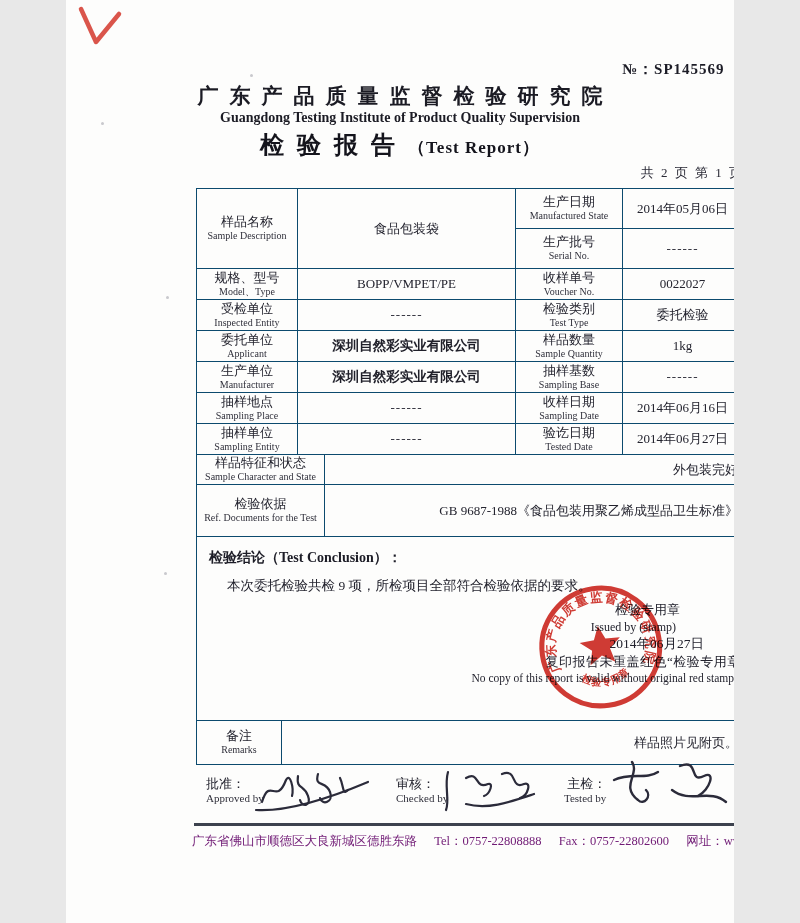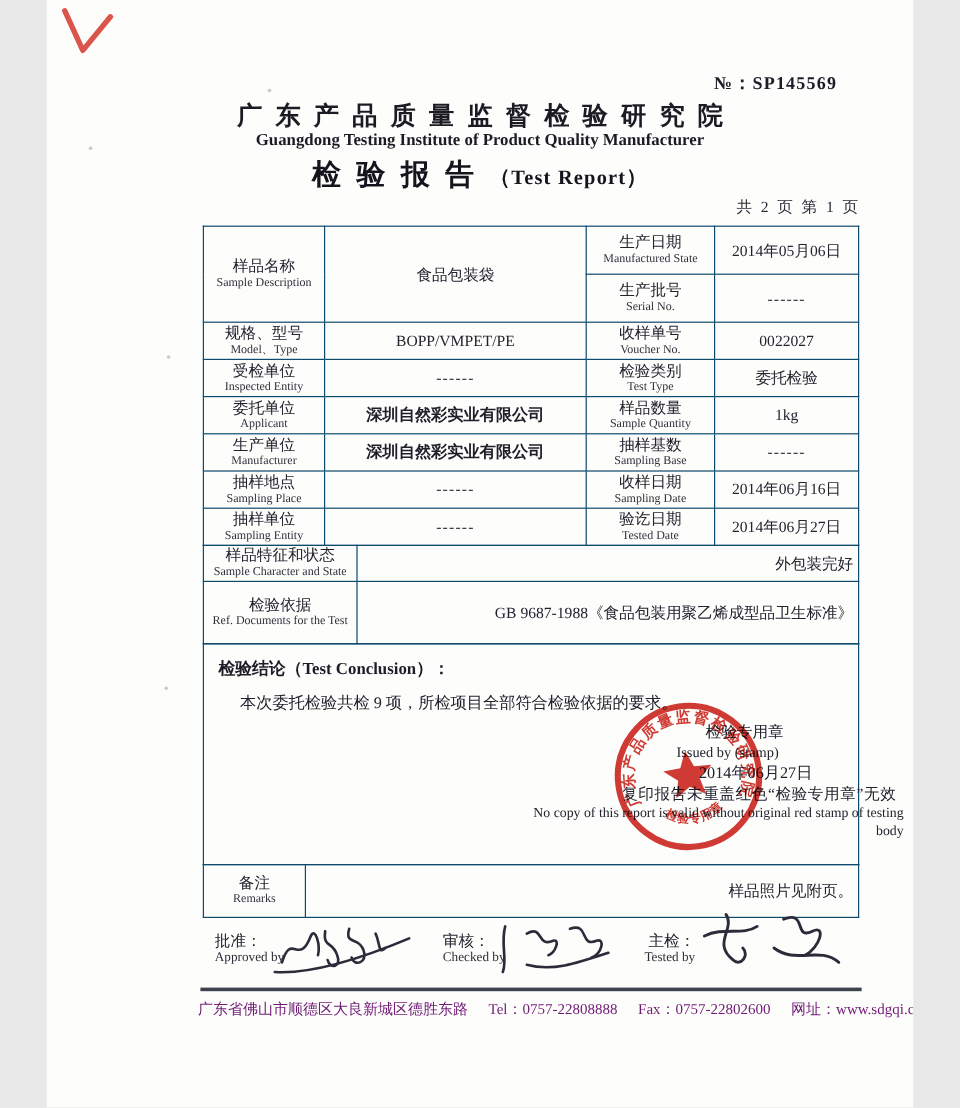--- a/index.html
+++ b/index.html
@@ -1,17 +1,17 @@
 <!DOCTYPE html>
 <html><head>
 <meta charset="utf-8">
 <style>
   html,body{margin:0;padding:0;background:#e8e8e8;}
   .page{
-    position:relative;width:722px;height:923px;margin:0 auto;
+    position:relative;width:668px;height:923px;margin:0 auto;
     background:#fdfdfc;overflow:hidden;
     font-family:"Liberation Serif","DejaVu Serif",serif;
     color:#26262f;
   }
   
   .report-no{position:absolute;top:60px;left:556px;font-size:15px;font-weight:bold;letter-spacing:1px;color:#1c1c26;}
   .inst-cn{position:absolute;top:82px;left:0;width:100%;text-align:center;
     font-size:21px;font-weight:bold;letter-spacing:11px;padding-left:11px;box-sizing:border-box;color:#1b1b24;}
   .inst-en{position:absolute;top:110px;left:0;width:100%;text-align:center;
     font-size:14px;font-weight:bold;color:#1b1b24;}
@@ -70,21 +70,21 @@
 
   <div class="speck" style="top:74px;left:184px;"></div>
   <div class="speck" style="top:122px;left:35px;"></div>
   <div class="speck" style="top:296px;left:100px;"></div>
   <div class="speck" style="top:572px;left:98px;"></div>
 
   <div class="report-no">
     <span>№：</span><span>SP145569</span>
   </div>
   <div class="inst-cn">广东产品质量监督检验研究院</div>
-  <div class="inst-en">Guangdong Testing Institute of Product Quality Manufacturer</div>
+  <div class="inst-en">Guangdong Testing Institute of Product Quality Supervision</div>
   <div class="rpt-title">
     <span class="cn">检验报告</span><span class="en">（Test Report）</span>
   </div>
   <div class="pagination">共 2 页 第 1 页</div>
 
   <div class="doc-table">
 
     <table>
       <colgroup>
           <col style="width:101px">

